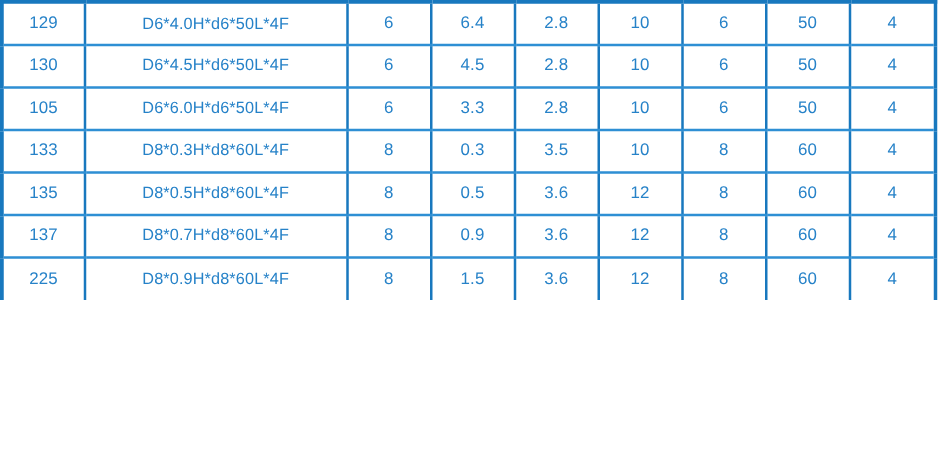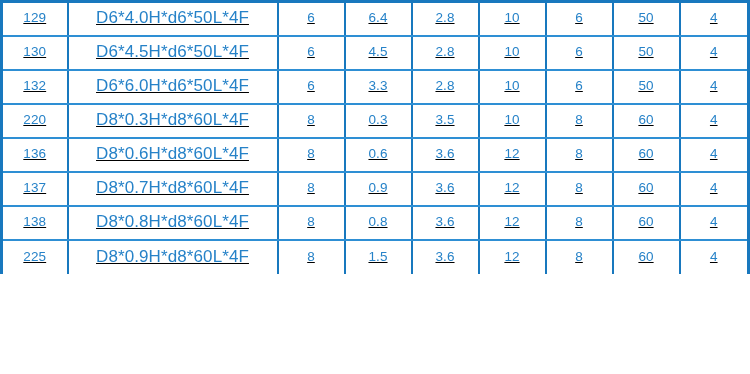--- a/index.html
+++ b/index.html
@@ -11,21 +11,20 @@
     width: 750px;
     height: 374px;
     overflow: hidden;
     font-family: "Liberation Sans", sans-serif;
   }
 
   #spec-table {
     width: 750px;
     border-collapse: collapse;
     table-layout: fixed;
-    text-decoration: underline;
   }
 
   #spec-table col.c-index { width: 66px; }
   #spec-table col.c-model { width: 210px; }
   #spec-table col.c-num   { width: 67px; }
   #spec-table col.c-last  { width: 69px; }
 
   #spec-table tr {
     height: 34px;
   }
@@ -41,21 +40,21 @@
     letter-spacing: 0.1px;
     white-space: nowrap;
     border-top: 2px solid #2e8fd4;
     border-bottom: 2px solid #2e8fd4;
     border-left: 2px solid #1878be;
     border-right: 2px solid #1878be;
     background: #ffffff;
   }
 
   #spec-table td.model-cell {
-    font-size: 17px;
+    font-size: 13px;
   }
 
   #spec-table tr:first-child td {
     border-top: 3px solid #1878be;
   }
   #spec-table tr:last-child td {
     border-bottom: none;
   }
   #spec-table td:first-child {
     border-left: 3px solid #1878be;
@@ -96,68 +95,57 @@
         <td class="model-cell">D6*4.5H*d6*50L*4F</td>
         <td>6</td>
         <td>4.5</td>
         <td>2.8</td>
         <td>10</td>
         <td>6</td>
         <td>50</td>
         <td>4</td>
       </tr>
       <tr>
-        <td>132</td>
+        <td>105</td>
         <td class="model-cell">D6*6.0H*d6*50L*4F</td>
         <td>6</td>
         <td>3.3</td>
         <td>2.8</td>
         <td>10</td>
         <td>6</td>
         <td>50</td>
         <td>4</td>
       </tr>
       <tr>
-        <td>220</td>
+        <td>133</td>
         <td class="model-cell">D8*0.3H*d8*60L*4F</td>
         <td>8</td>
         <td>0.3</td>
         <td>3.5</td>
         <td>10</td>
         <td>8</td>
         <td>60</td>
         <td>4</td>
       </tr>
       <tr>
-        <td>136</td>
-        <td class="model-cell">D8*0.6H*d8*60L*4F</td>
+        <td>135</td>
+        <td class="model-cell">D8*0.5H*d8*60L*4F</td>
         <td>8</td>
-        <td>0.6</td>
+        <td>0.5</td>
         <td>3.6</td>
         <td>12</td>
         <td>8</td>
         <td>60</td>
         <td>4</td>
       </tr>
       <tr>
         <td>137</td>
         <td class="model-cell">D8*0.7H*d8*60L*4F</td>
         <td>8</td>
         <td>0.9</td>
-        <td>3.6</td>
-        <td>12</td>
-        <td>8</td>
-        <td>60</td>
-        <td>4</td>
-      </tr>
-      <tr>
-        <td>138</td>
-        <td class="model-cell">D8*0.8H*d8*60L*4F</td>
-        <td>8</td>
-        <td>0.8</td>
         <td>3.6</td>
         <td>12</td>
         <td>8</td>
         <td>60</td>
         <td>4</td>
       </tr>
       <tr>
         <td>225</td>
         <td class="model-cell">D8*0.9H*d8*60L*4F</td>
         <td>8</td>

